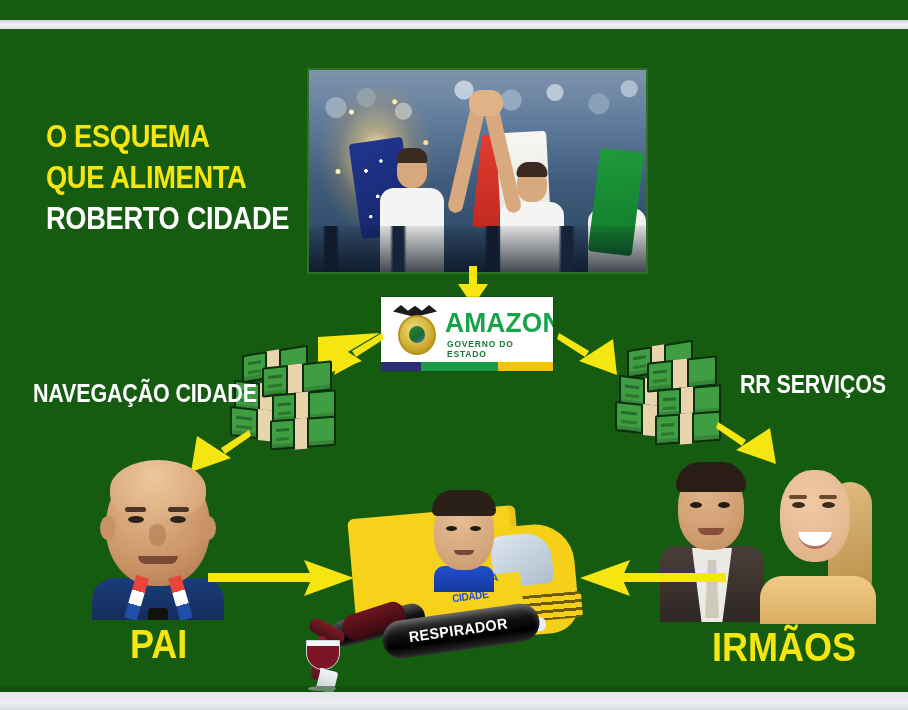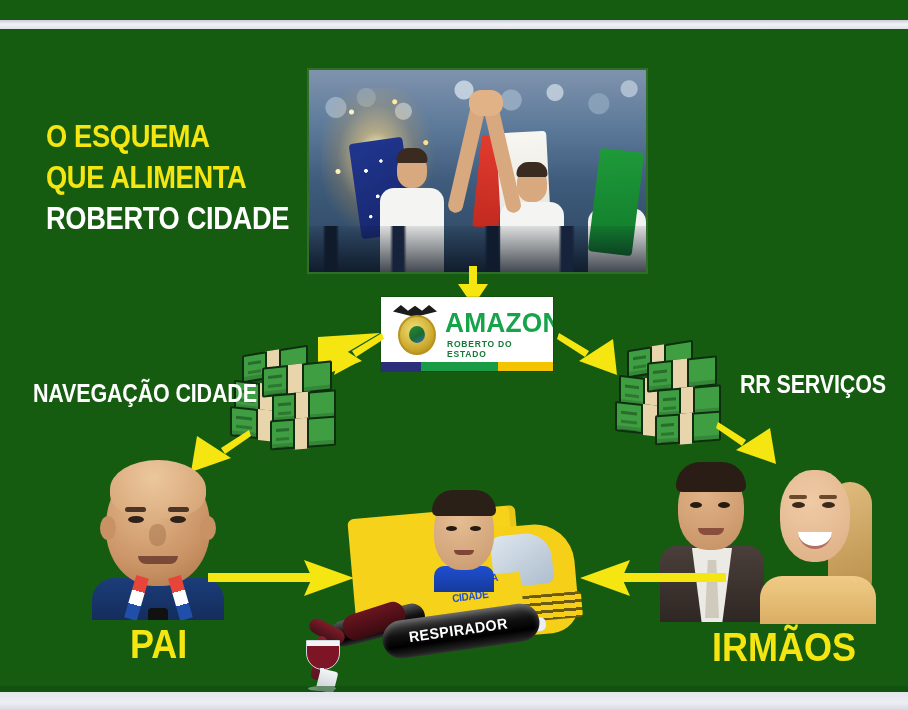--- a/index.html
+++ b/index.html
@@ -314,21 +314,21 @@
   </div>
 
   <div class="logo-card">
     <div class="logo-crest">
       <div class="crest-wing"></div>
       <div class="crest-shield">
         <div class="crest-inner"></div>
       </div>
     </div>
     <div class="logo-word">AMAZONAS</div>
-    <div class="logo-sub">ROBERTO DO ESTADO</div>
+    <div class="logo-sub">GOVERNO DO ESTADO</div>
     <div class="logo-stripe">
       <i class="st1"></i>
       <i class="st2"></i>
       <i class="st3"></i>
     </div>
   </div>
 
   <div class="arrow" style="left:318px;top:331px;">
     <svg width="66" height="52" viewBox="0 0 66 52">
       <polygon points="64,2 30,22 44,30 18,44 24,24 10,30 2,50 2,6" fill="#f5e611" transform="translate(-2,0)"></polygon>

